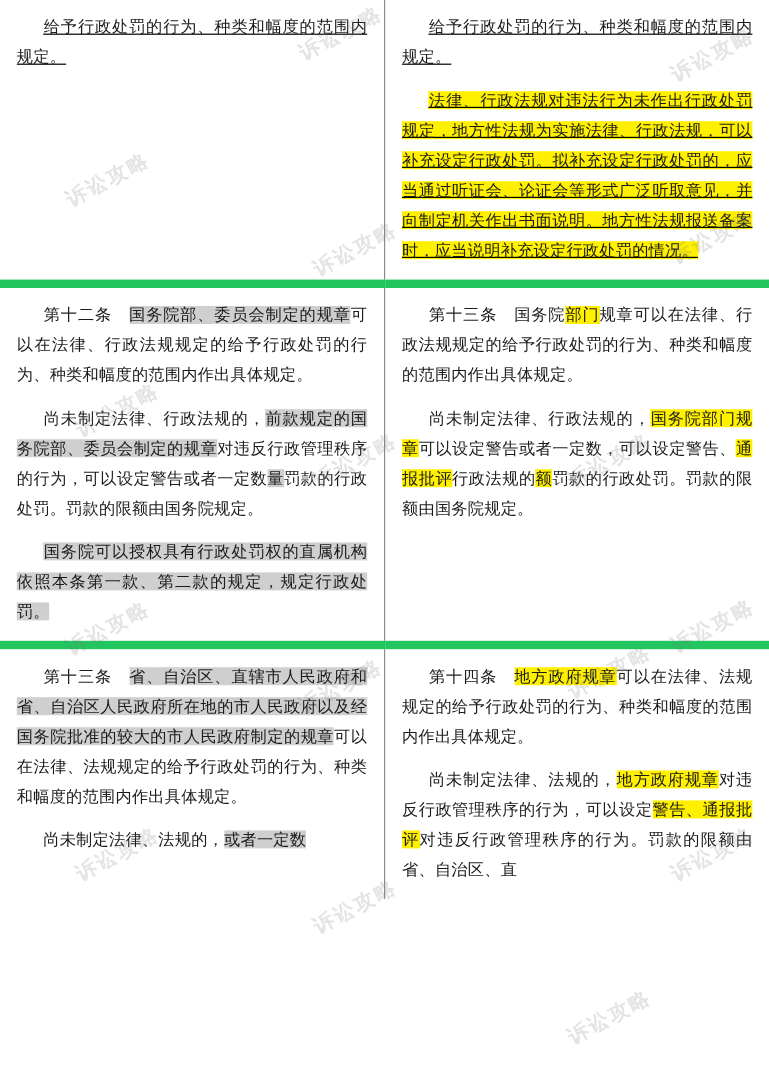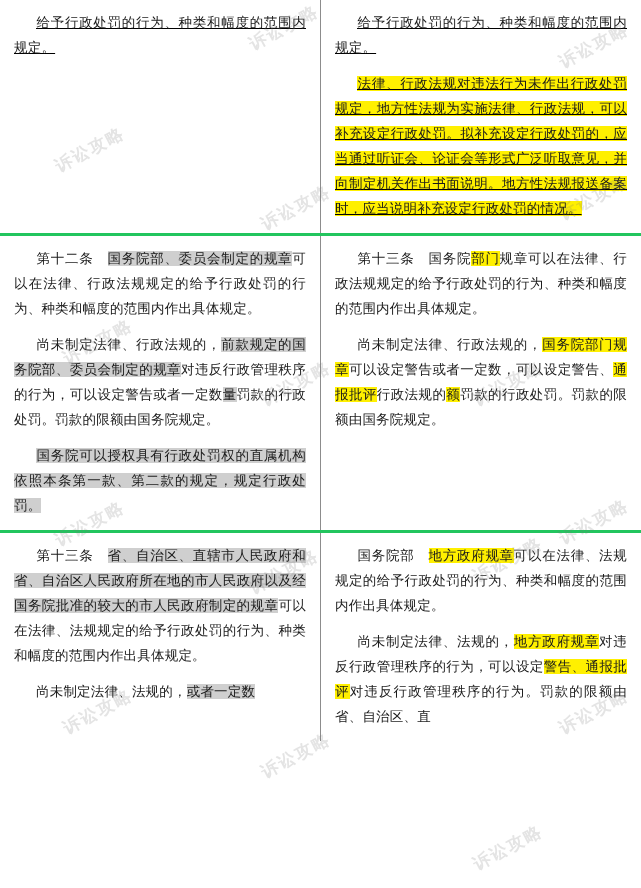--- a/index.html
+++ b/index.html
@@ -20,21 +20,21 @@
   }
   .doc-table {
     width: 641px;
     border-collapse: collapse;
     table-layout: fixed;
   }
   .doc-table td {
     width: 50%;
     vertical-align: top;
     padding: 10px 14px 12px 14px;
-    border-top: 3px solid #22c55e;
+    border-top: 7px solid #22c55e;
     border-bottom: 1px solid #8c8c8c;
     box-sizing: border-box;
   }
   .doc-table td.left-col {
     border-right: 1px solid #8c8c8c;
   }
   .doc-table tr.first-row td {
     border-top: none;
     text-decoration: underline;
   }
@@ -100,21 +100,21 @@
             <p class="para"><span class="indent"></span><span>第十三条</span><span>　</span><span>国务院</span><span class="hl-yellow">部门</span><span>规章可以在法律、行政法规规定的给予行政处罚的行为、种类和幅度的范围内作出具体规定。</span></p>
             <p class="para"><span class="indent"></span><span>尚未制定法律、行政法规的，</span><span class="hl-yellow">国务院部门规章</span><span>可以设定警告或者一定数，可以设定警告、</span><span class="hl-yellow">通报批评</span><span>行政法规的</span><span class="hl-yellow">额</span><span>罚款的行政处罚。罚款的限额由国务院规定。</span></p>
           </td>
         </tr>
         <tr class="last-row">
           <td class="left-col">
             <p class="para"><span class="indent"></span><span>第十三条</span><span>　</span><span class="hl-gray">省、自治区、直辖市人民政府和省、自治区人民政府所在地的市人民政府以及经国务院批准的较大的市人民政府制定的规章</span><span>可以在法律、法规规定的给予行政处罚的行为、种类和幅度的范围内作出具体规定。</span></p>
             <p class="para"><span class="indent"></span><span>尚未制定法律、法规的，</span><span class="hl-gray">或者一定数</span></p>
           </td>
           <td class="right-col">
-            <p class="para"><span class="indent"></span><span>国务院部</span><span>　</span><span class="hl-yellow">地方政府规章</span><span>可以在法律、法规规定的给予行政处罚的行为、种类和幅度的范围内作出具体规定。</span></p>
+            <p class="para"><span class="indent"></span><span>第十四条</span><span>　</span><span class="hl-yellow">地方政府规章</span><span>可以在法律、法规规定的给予行政处罚的行为、种类和幅度的范围内作出具体规定。</span></p>
             <p class="para"><span class="indent"></span><span>尚未制定法律、法规的，</span><span class="hl-yellow">地方政府规章</span><span>对违反行政管理秩序的行为，可以设定</span><span class="hl-yellow">警告、</span><span class="hl-yellow">通报批评</span><span>对违反行政管理秩序的行为。罚款的限额由省、自治区、直</span></p>
           </td>
         </tr>
       </tbody>
   </table>
 <div class="watermark" style="left: 52px; top: 138px;">诉讼攻略</div>
     <div class="watermark" style="left: 246px; top: 16px;">诉讼攻略</div>
     <div class="watermark" style="left: 556px; top: 34px;">诉讼攻略</div>
     <div class="watermark" style="left: 556px; top: 186px;">诉讼攻略</div>
     <div class="watermark" style="left: 258px; top: 196px;">诉讼攻略</div>

